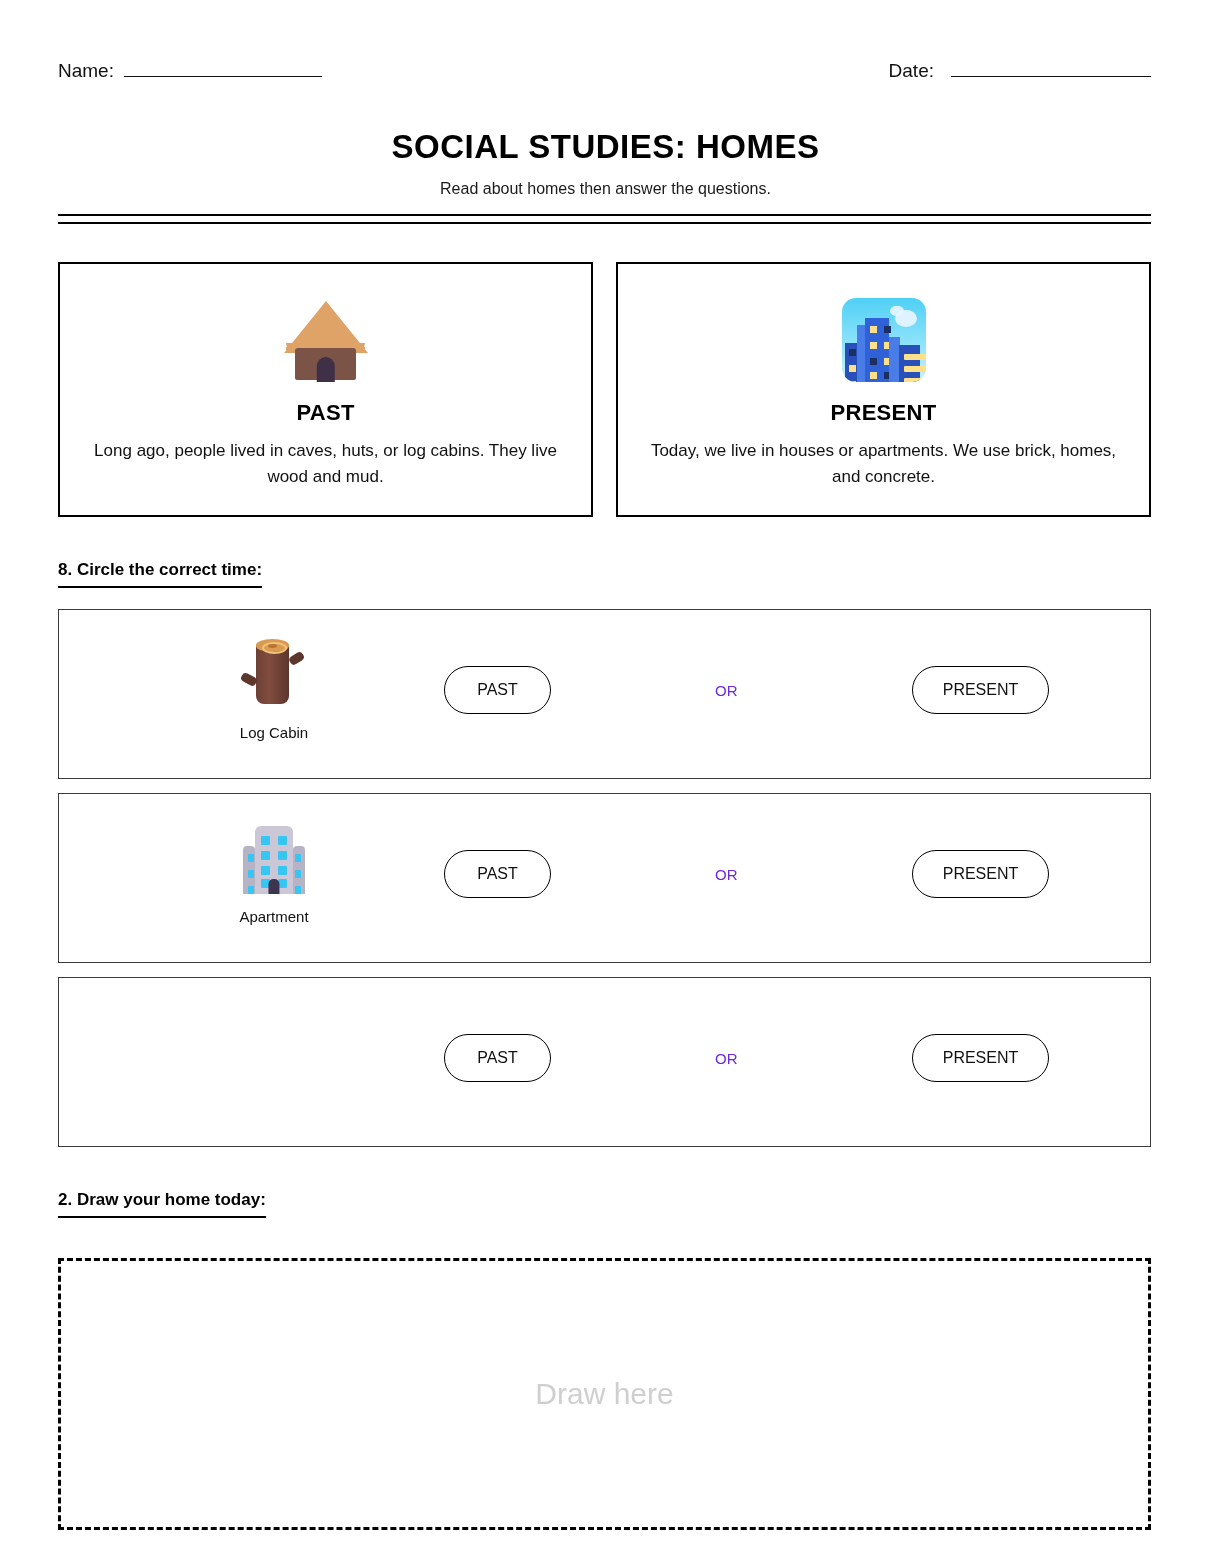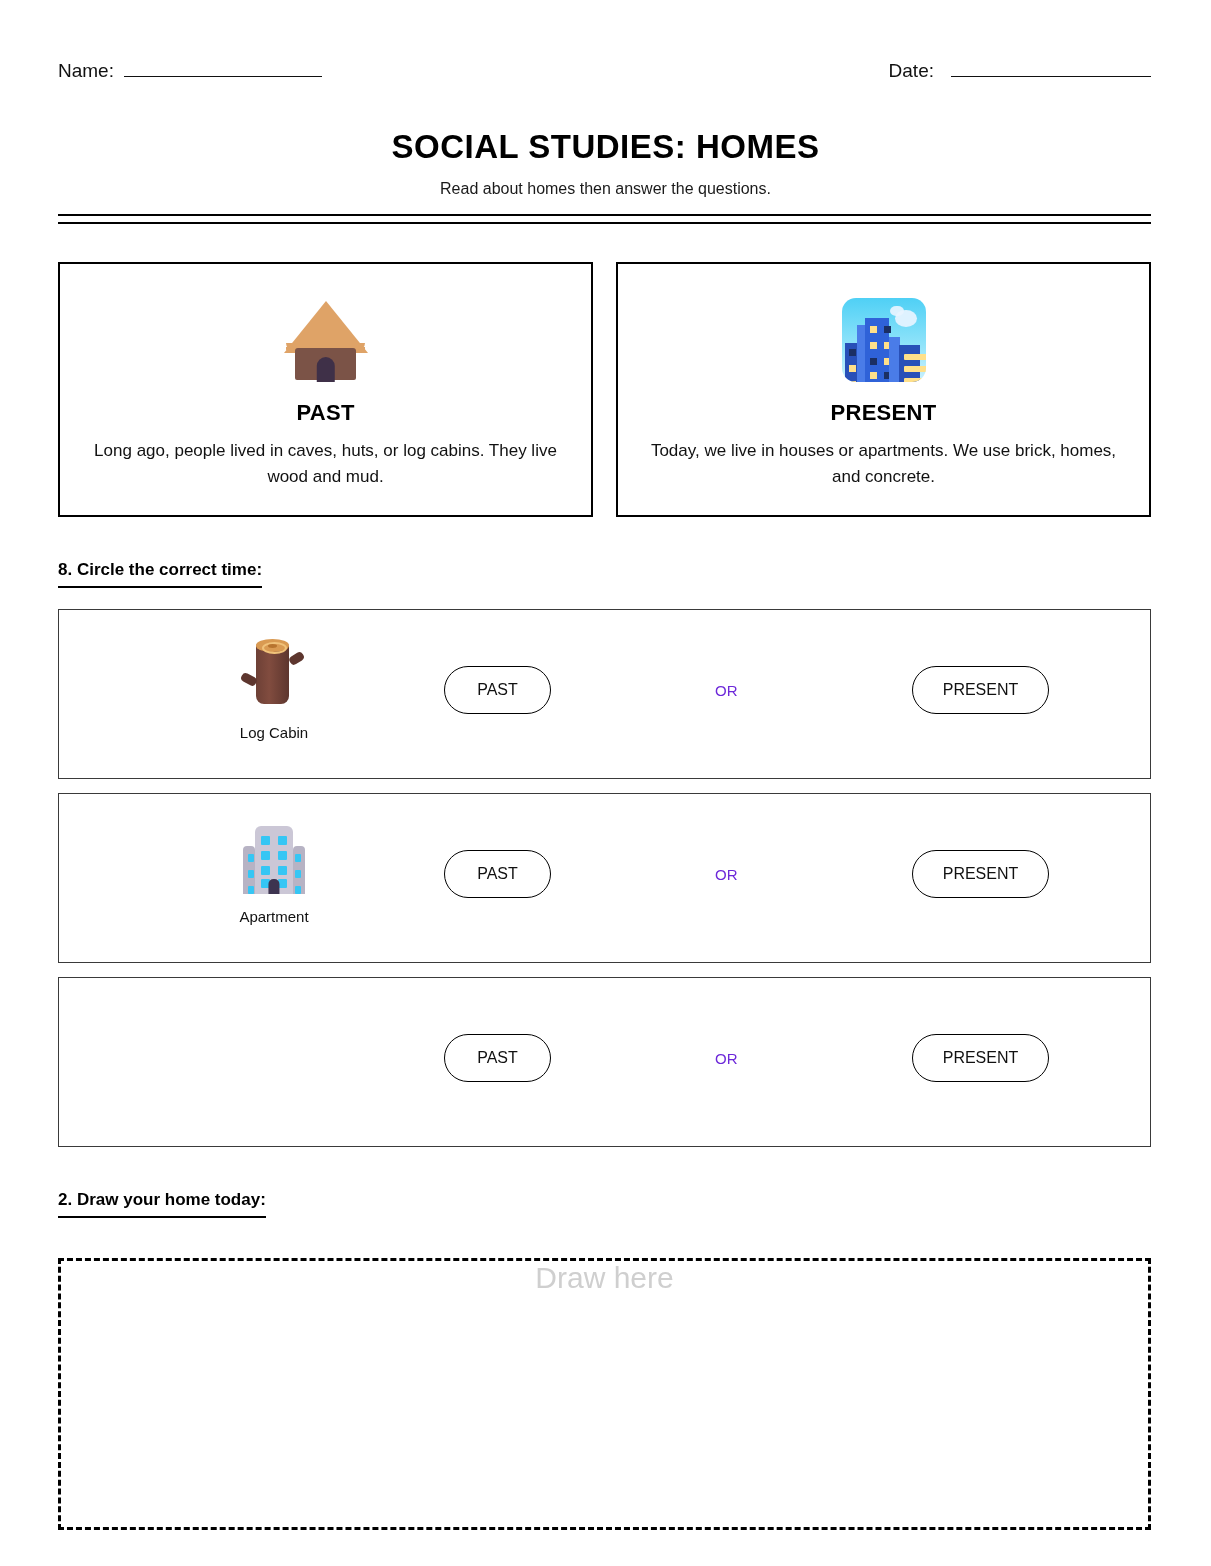--- a/index.html
+++ b/index.html
@@ -205,21 +205,21 @@
   .draw-box {
     position: absolute;
     left: 58px;
     top: 1258px;
     width: 1093px;
     height: 272px;
     box-sizing: border-box;
     border: 3px dashed #000000;
     background: #ffffff;
     display: flex;
-    align-items: flex-start;
+    align-items: center;
     justify-content: center;
   }
   .draw-text {
     font-size: 30px;
     color: #cfcfcf;
   }
 
   
 
   

